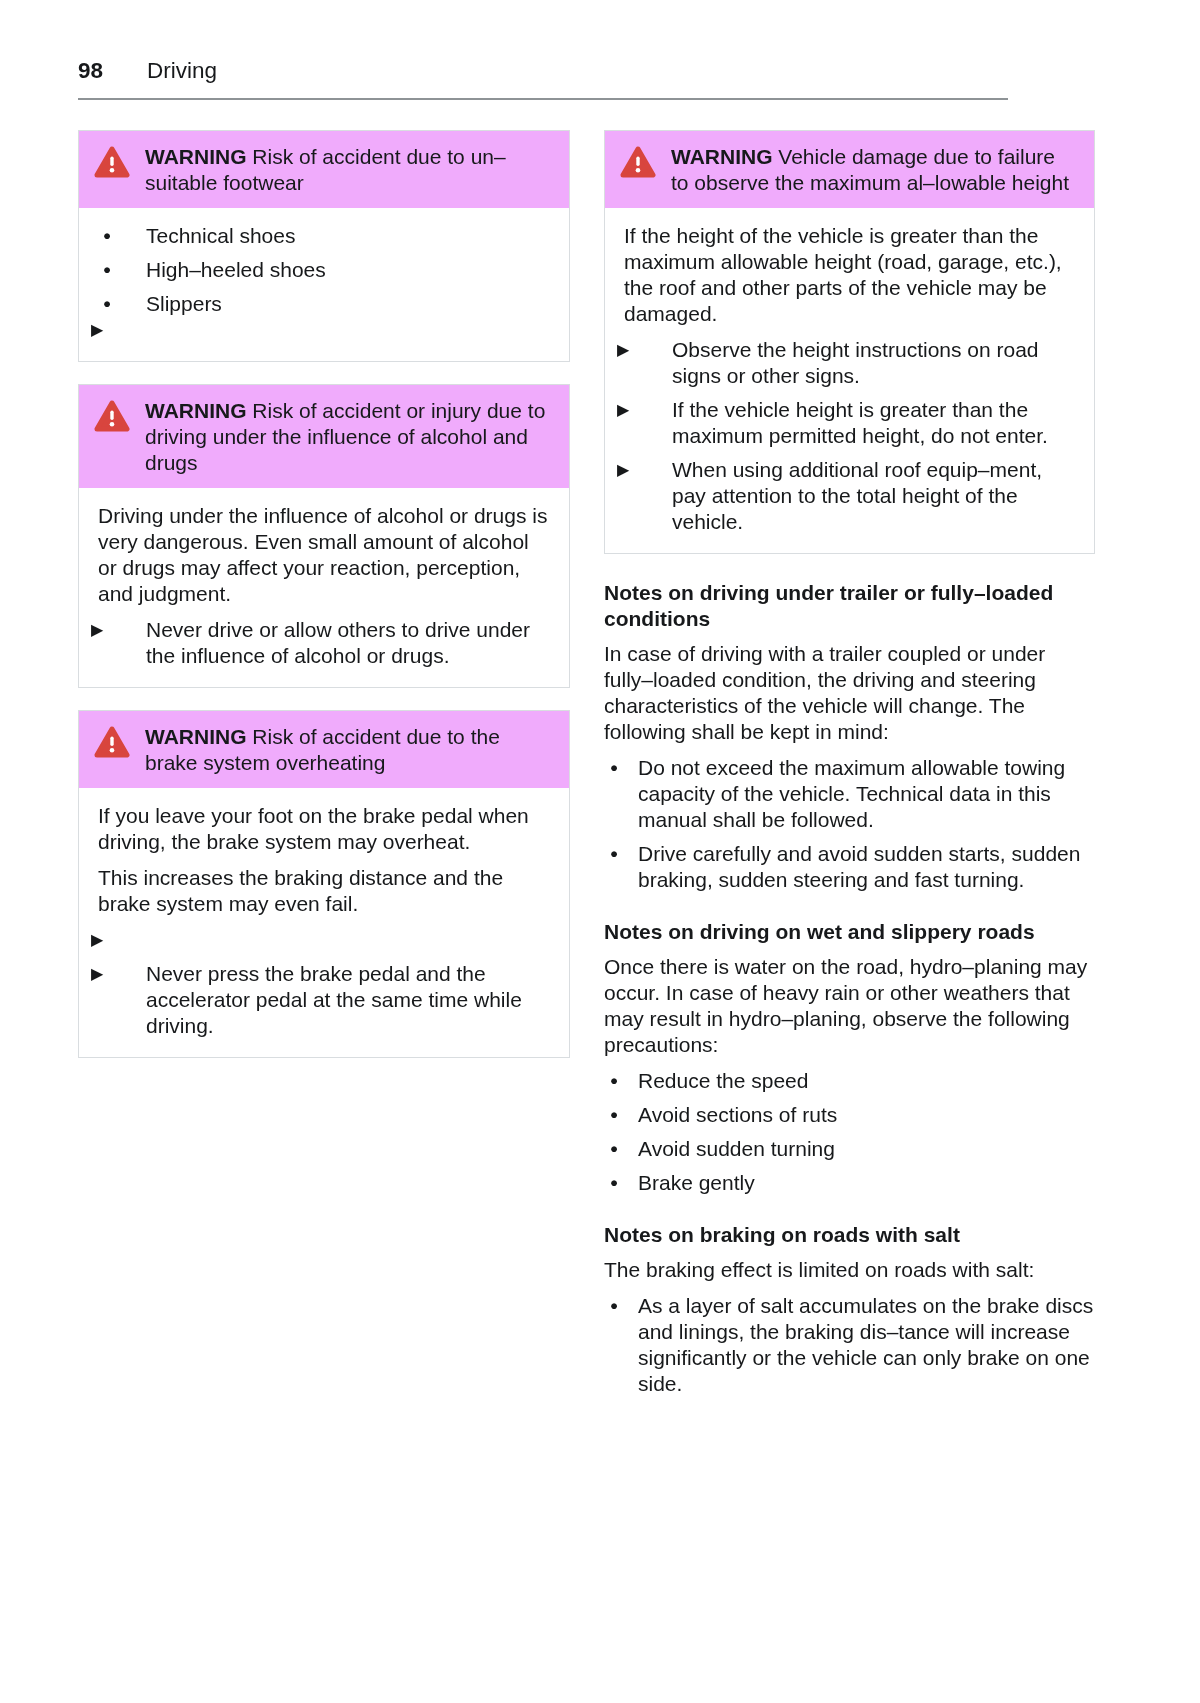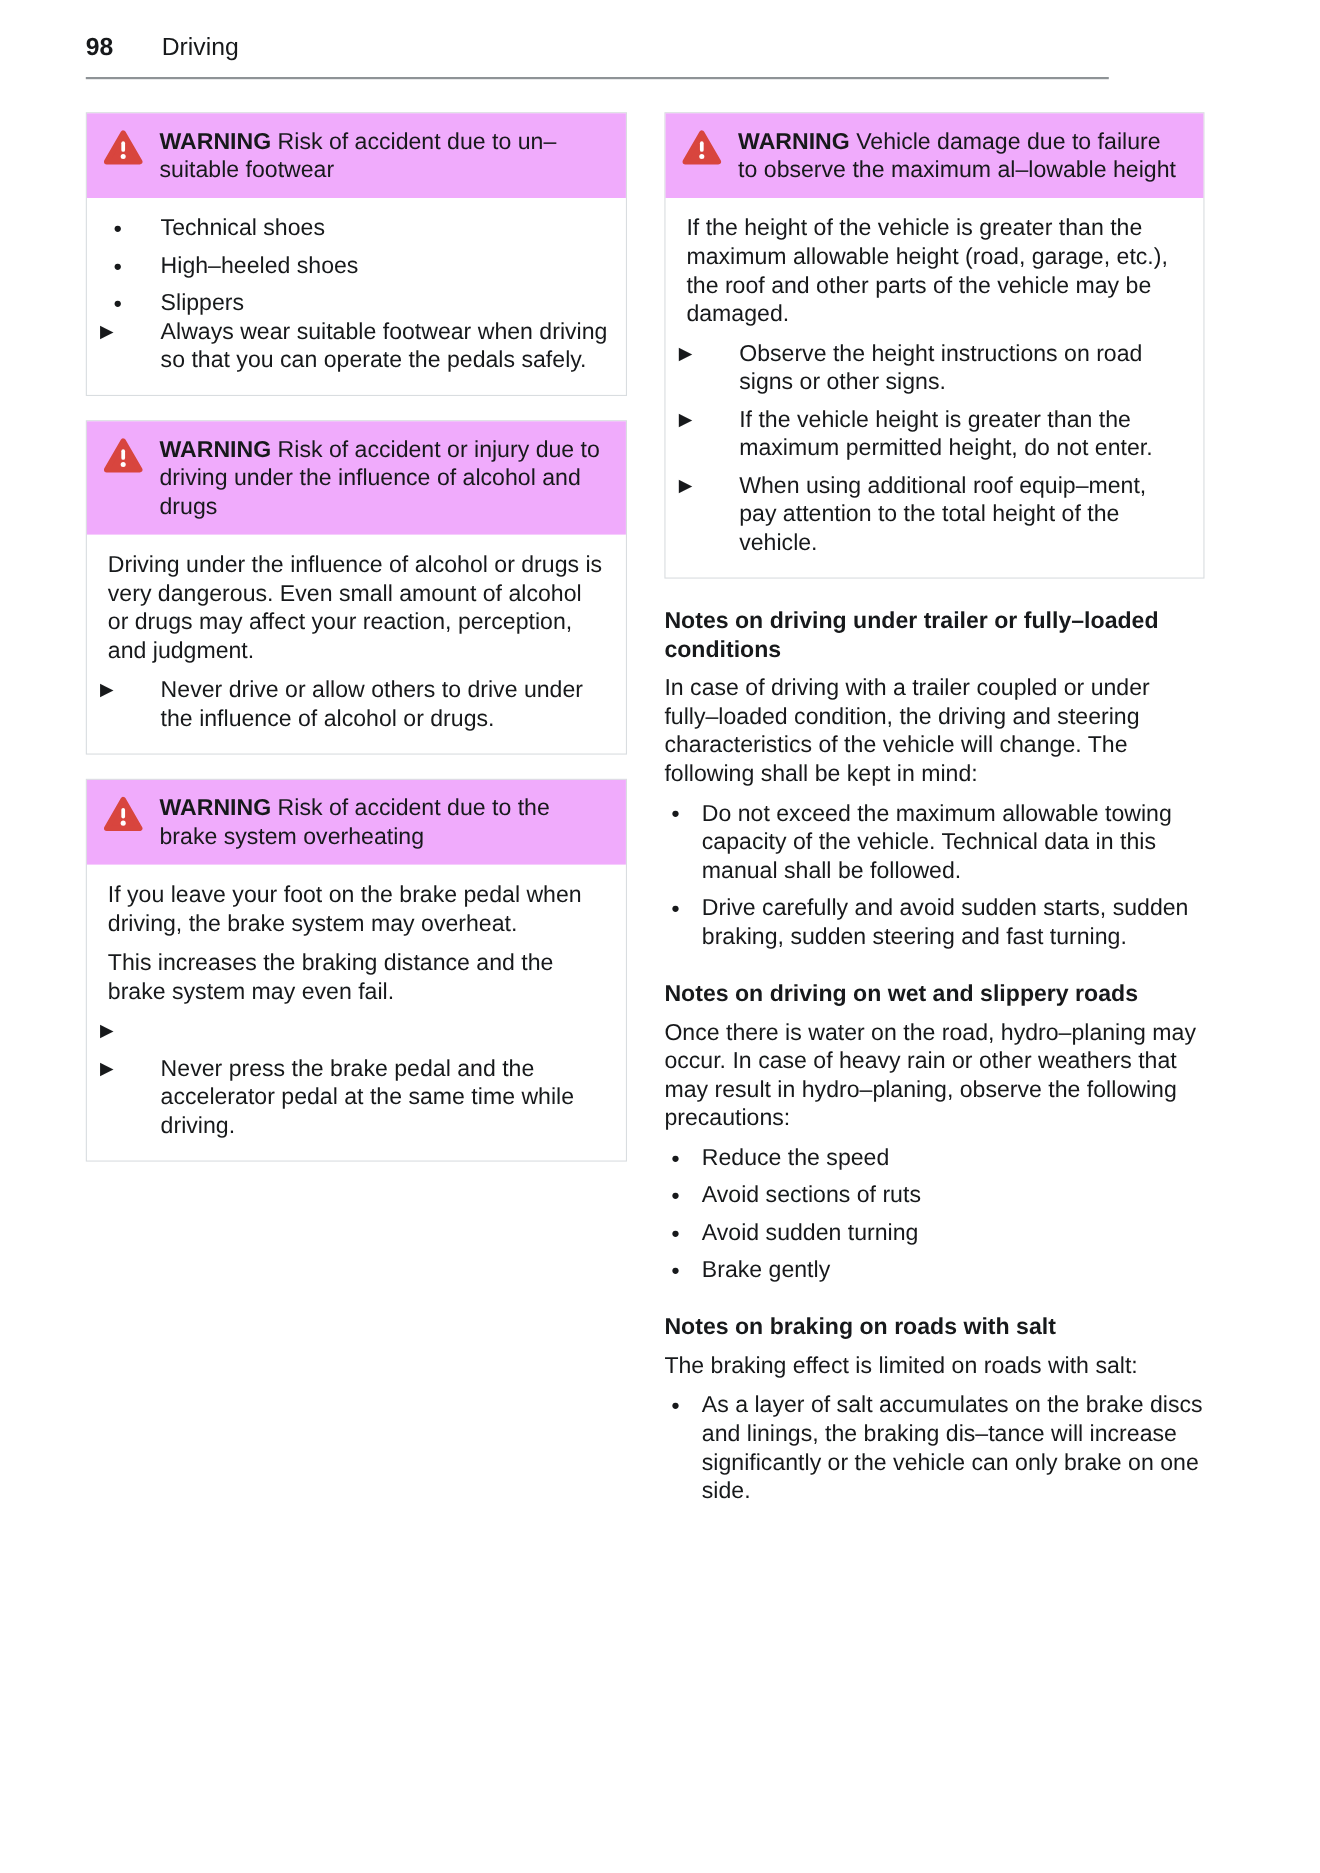--- a/index.html
+++ b/index.html
@@ -3,21 +3,21 @@
 <meta charset="utf-8">
 <style>
   * { box-sizing: border-box; }
   html,body { margin:0; padding:0; }
   body {
     width:1200px; height:1703px; overflow:hidden;
     background:#ffffff; color:#17191b;
     font-family:"Liberation Sans","DejaVu Sans",sans-serif;
     font-size:21px; line-height:26px;
   }
-  .page { padding:30px 105px 0 78px; }
+  .page { padding:58px 105px 0 78px; }
 
   
   .pg-head { display:flex; align-items:baseline; }
   .pg-num { font-weight:bold; font-size:22.5px; }
   .pg-sec { margin-left:44px; font-size:22.5px; }
   .rule { border:0; border-top:2px solid #8e9396; margin:14px 0 0 0; width:930px; }
 
   
   .cols { display:flex; margin-top:30px; }
   .col-l { width:492px; margin-right:34px; }
@@ -85,21 +85,20 @@
                 <span>High–heeled shoes</span>
               </li>
             <li>
                 <span class="mark">●</span>
                 <span>Slippers</span>
               </li>
           </ul>
           <ul class="acts">
             <li>
                 <span class="mark">▶</span>
-                <span>Always wear suitable footwear when driving so that you can operate the pedals safely.</span>
               </li>
           </ul>
         </div>
       </div>
 
       <div class="warn-box">
         <div class="warn-head">
           <span class="warn-icon">
             <svg width="36" height="34" viewBox="0 0 36 34">
               <polygon points="18,4 33,30 3,30" fill="#d8453e" stroke="#d8453e" stroke-width="5" stroke-linejoin="round"></polygon>

